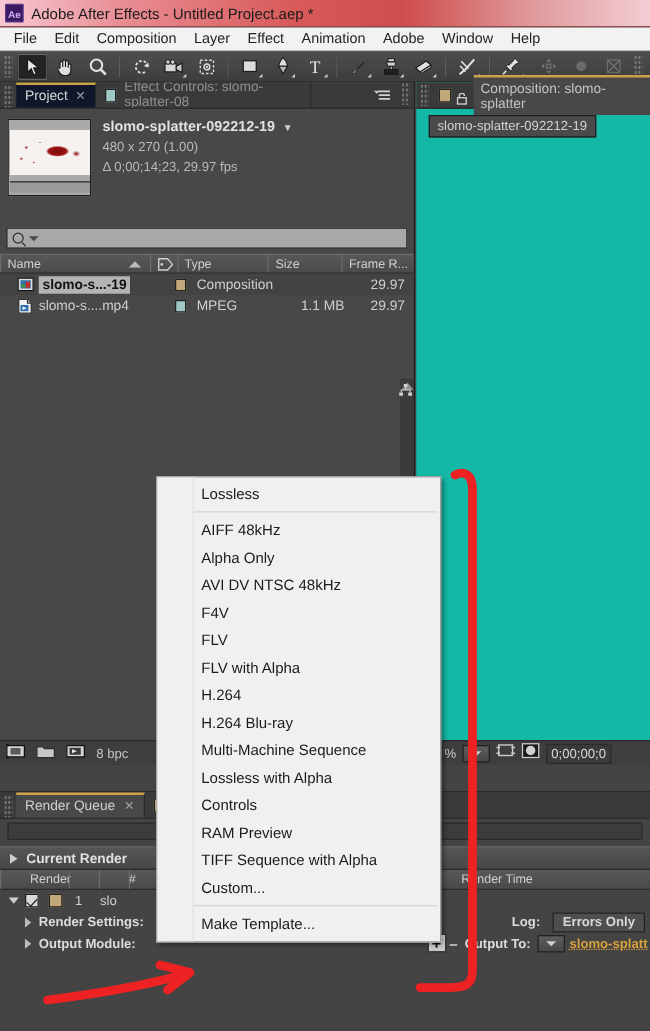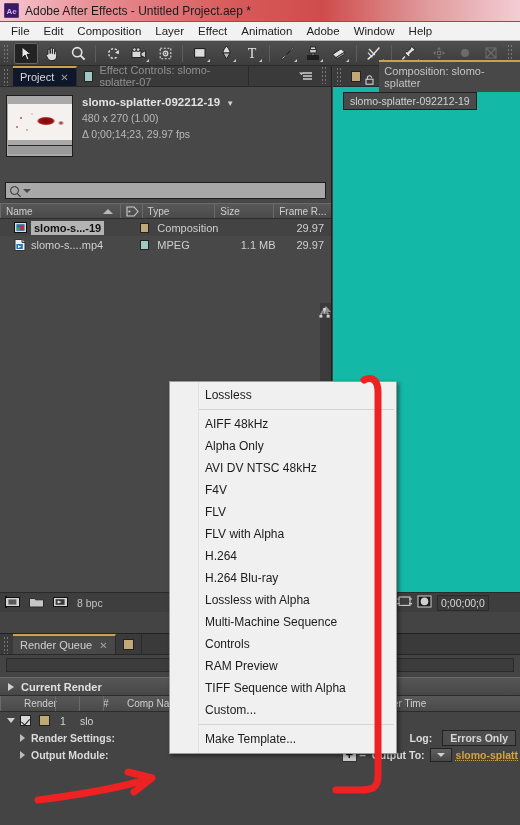--- a/index.html
+++ b/index.html
@@ -197,21 +197,21 @@
   .plusbtn { width:15px;height:15px;background:linear-gradient(to bottom,#e8e8e8,#c6c6c6);border:1px solid #333;display:flex;align-items:center;justify-content:center;font-size:13px;color:#111;line-height:1;}
   .minusbtn{ width:12px;height:15px;display:flex;align-items:center;justify-content:center;font-size:12px;color:#cfcfcf;}
   .outlink { color:#d8a23c; font-size:10.5px; text-decoration: underline dotted; }
   .rt-dash { font-size:10.5px;color:#bdbdbd; }
 
   
   #menu {
     position: absolute; left: 125px; top: 381px; width: 228px;
     background: #f0f0f0; border: 1px solid #9a9a9a;
     box-shadow: 2px 2px 4px rgba(0,0,0,.45);
-    padding: 2px 0 3px 0; z-index: 60; margin-left: 44px;
+    padding: 2px 0 3px 0; z-index: 60;
   }
   #menu .gutter { position:absolute; left:0; top:0; width:29px; height:100%; background:#f0f0f0; border-right:1px solid #e2e2e2;}
   #menu .item {
     position: relative; height: 22px; line-height: 22px;
     padding-left: 35px; font-size: 12px; color: #1b1b1b; white-space: nowrap;
   }
   #menu .msep { height:1px; background:#d4d4d4; margin:3px 2px 3px 29px; }
 
   
   #annot { position:absolute; left:0; top:0; width:520px; height:825px; pointer-events:none; z-index:80; }
@@ -369,21 +369,21 @@
   <div id="projectPanel">
 
     <div class="panel-tabbar">
       <div class="grip" style="margin-top:2px"></div>
       <div class="ptab active">
         <span>Project</span>
         <span class="x">✕</span>
       </div>
       <div class="ptab" style="overflow:hidden;max-width:172px">
         <span class="swatch" style="background:#9fc7c3"></span>
-        <span style="color:#909090">Effect Controls: slomo-splatter-07</span>
+        <span style="color:#909090">Effect Controls: slomo-splatter-08</span>
       </div>
       <div style="flex:1"></div>
       <div style="display:flex;align-items:center;padding-right:5px">
         <svg width="16" height="11" viewBox="0 0 16 11">
             <path d="M2 1.6 L7 1.6 L4.5 4 Z" fill="#cfcfcf"></path>
             <path d="M6 2 H15 M6 5 H15 M6 8 H15" stroke="#cfcfcf" stroke-width="1.4"></path>
           </svg>
       </div>
       <div class="grip"></div>
     </div>
@@ -605,22 +605,22 @@
     <div class="item">Lossless</div>
     <div class="msep"></div>
     <div class="item">AIFF 48kHz</div>
     <div class="item">Alpha Only</div>
     <div class="item">AVI DV NTSC 48kHz</div>
     <div class="item">F4V</div>
     <div class="item">FLV</div>
     <div class="item">FLV with Alpha</div>
     <div class="item">H.264</div>
     <div class="item">H.264 Blu-ray</div>
+    <div class="item">Multi-Machine Sequence</div>
     <div class="item">Lossless with Alpha</div>
-    <div class="item">Multi-Machine Sequence</div>
     <div class="item">Controls</div>
     <div class="item">RAM Preview</div>
     <div class="item">TIFF Sequence with Alpha</div>
     <div class="item">Custom...</div>
     <div class="msep"></div>
     <div class="item">Make Template...</div>
   </div>
 
   <svg id="annot" viewBox="0 0 520 825">
     <path d="M364 380 C372 376 378 380 378 392 L378 776 C378 788 372 790 360 790 L336 790" fill="none" stroke="#ee2222" stroke-width="7" stroke-linecap="round" stroke-linejoin="round"></path>

